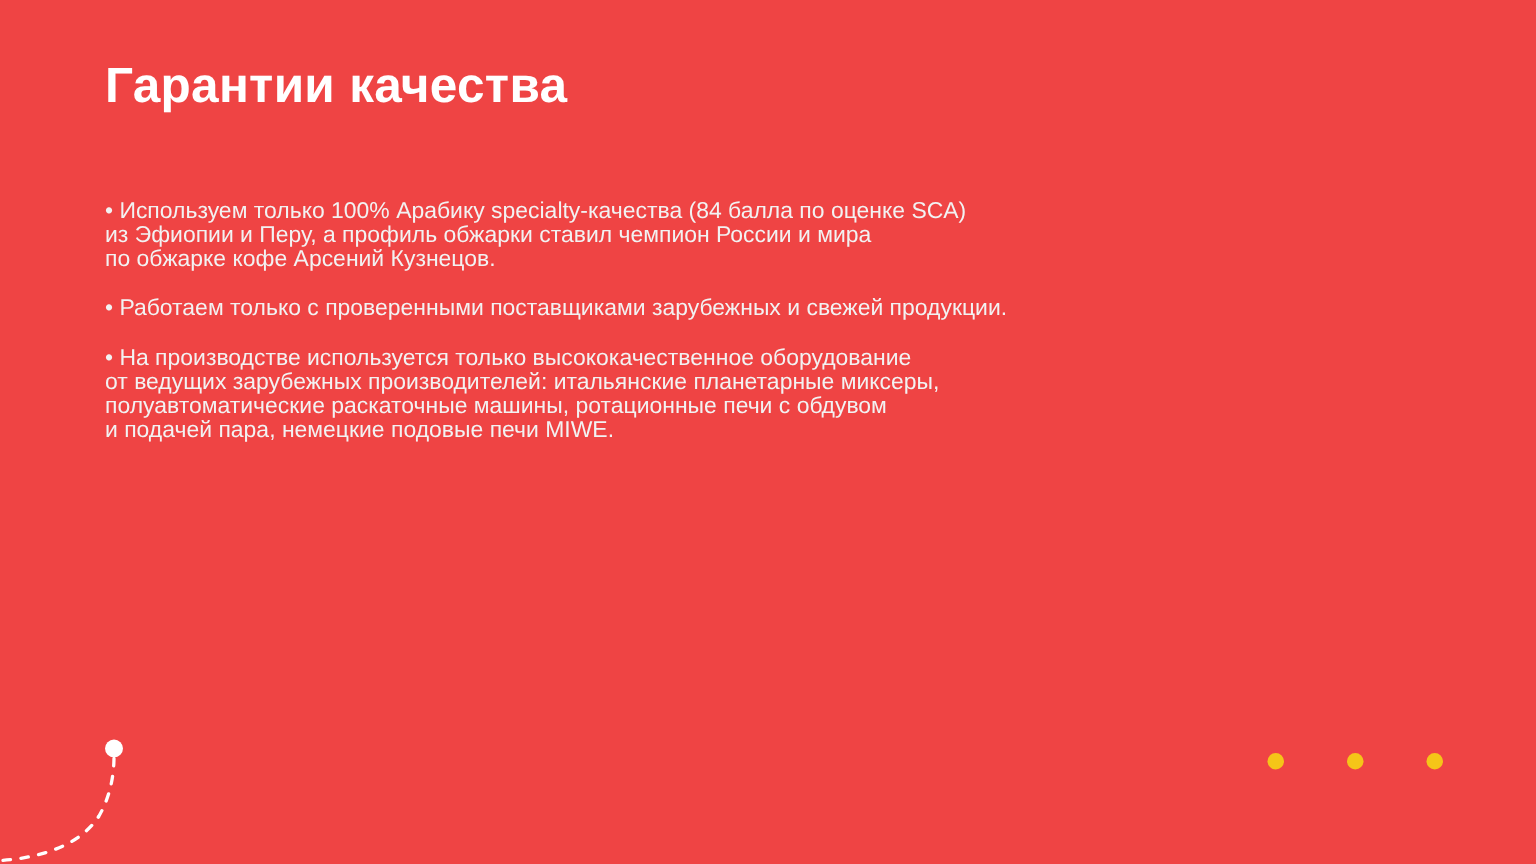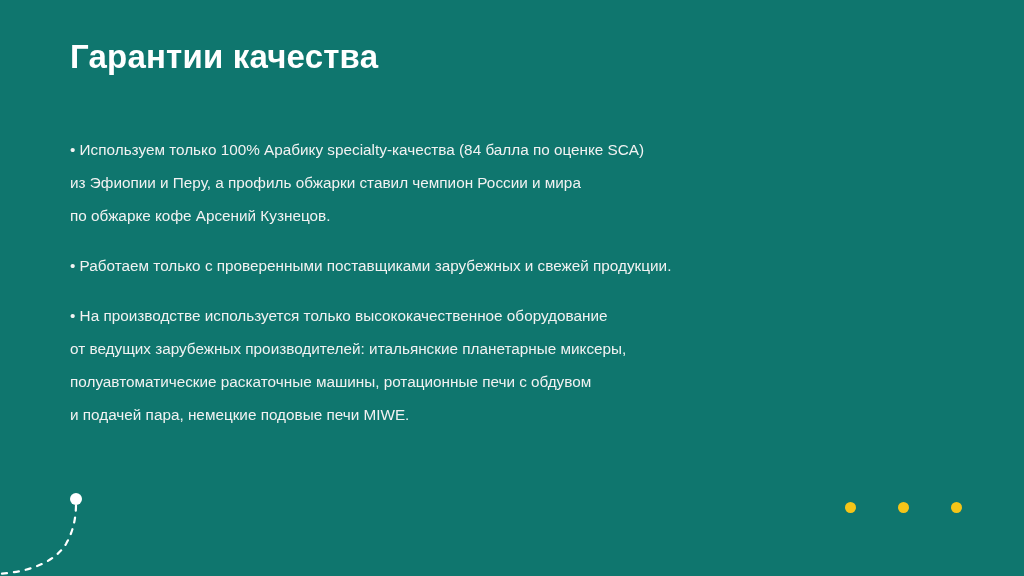--- a/index.html
+++ b/index.html
@@ -4,21 +4,21 @@
 <style>
   html, body {
     margin: 0;
     padding: 0;
     background: #000000;
   }
   .slide {
     position: relative;
     width: 1024px;
     height: 576px;
-    background: #0f766e;
+    background: #ef4444;
     overflow: hidden;
     font-family: "Liberation Sans", sans-serif;
     color: #ffffff;
   }
   .title {
     position: absolute;
     left: 70px;
     top: 38px;
     font-size: 33px;
     font-weight: bold;
@@ -27,21 +27,21 @@
     white-space: nowrap;
   }
   .body-block {
     position: absolute;
     left: 70px;
     top: 133px;
     width: 860px;
   }
   .bullet {
     font-size: 15.3px;
-    line-height: 33px;
+    line-height: 16px;
     color: #f2f2f2;
     margin-bottom: 17px;
     white-space: pre-line;
     font-weight: 400;
   }
   .bullet:last-child {
     margin-bottom: 0;
   }
   .dots {
     position: absolute;

